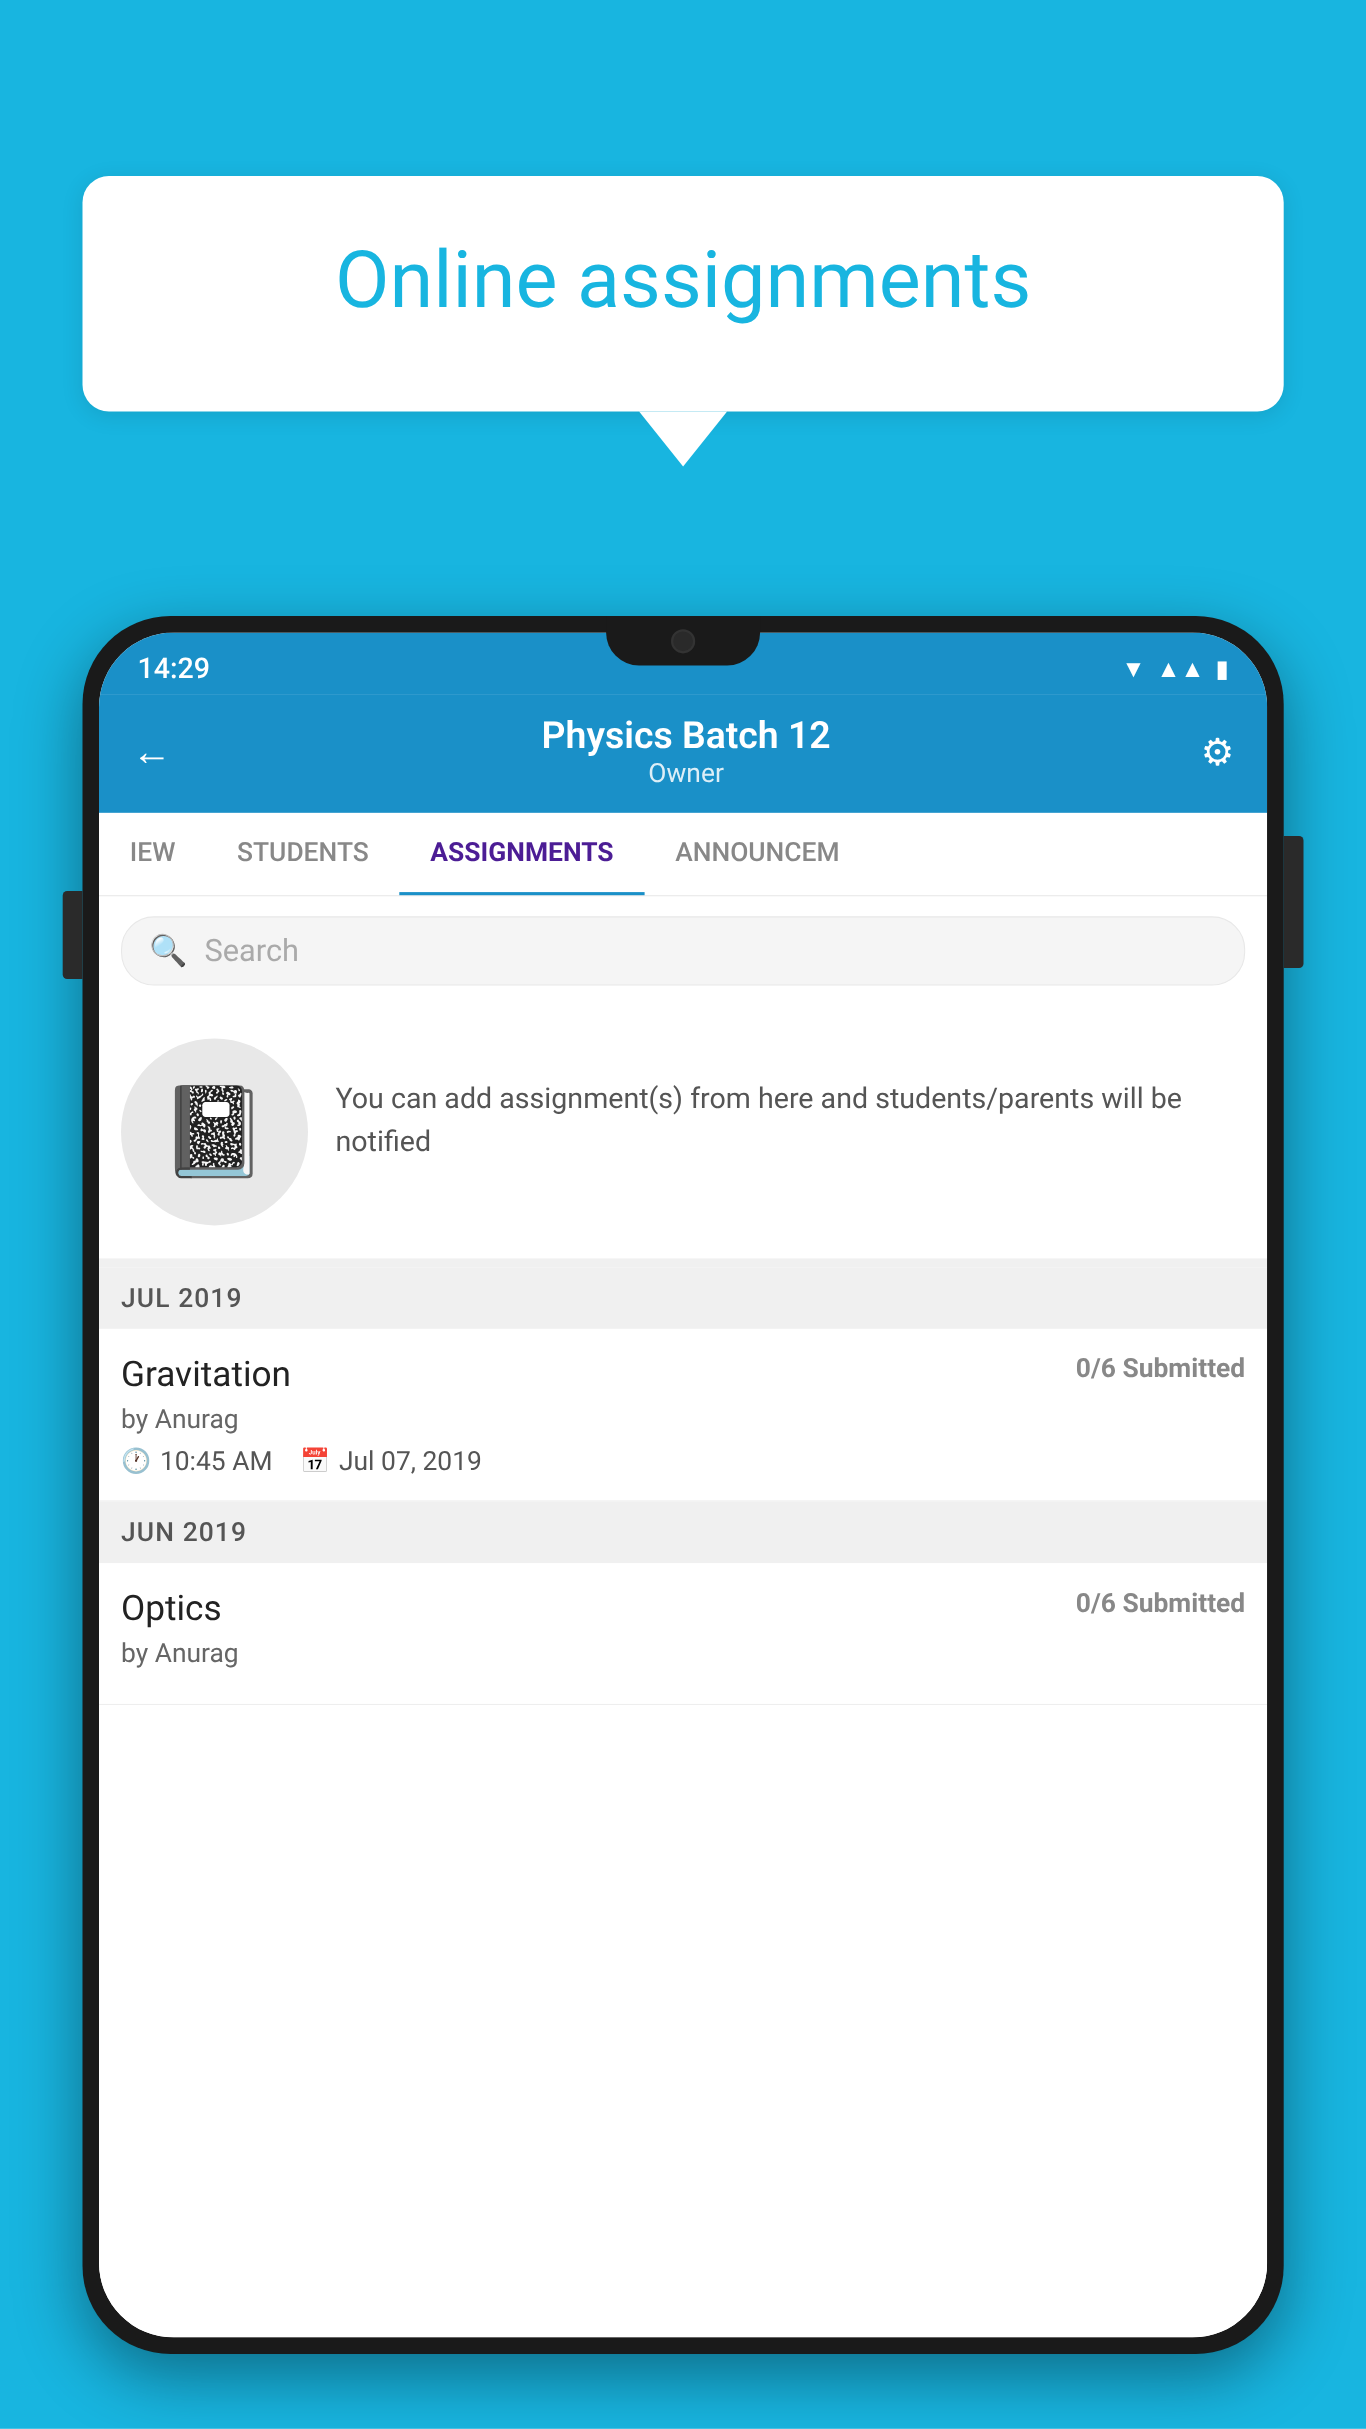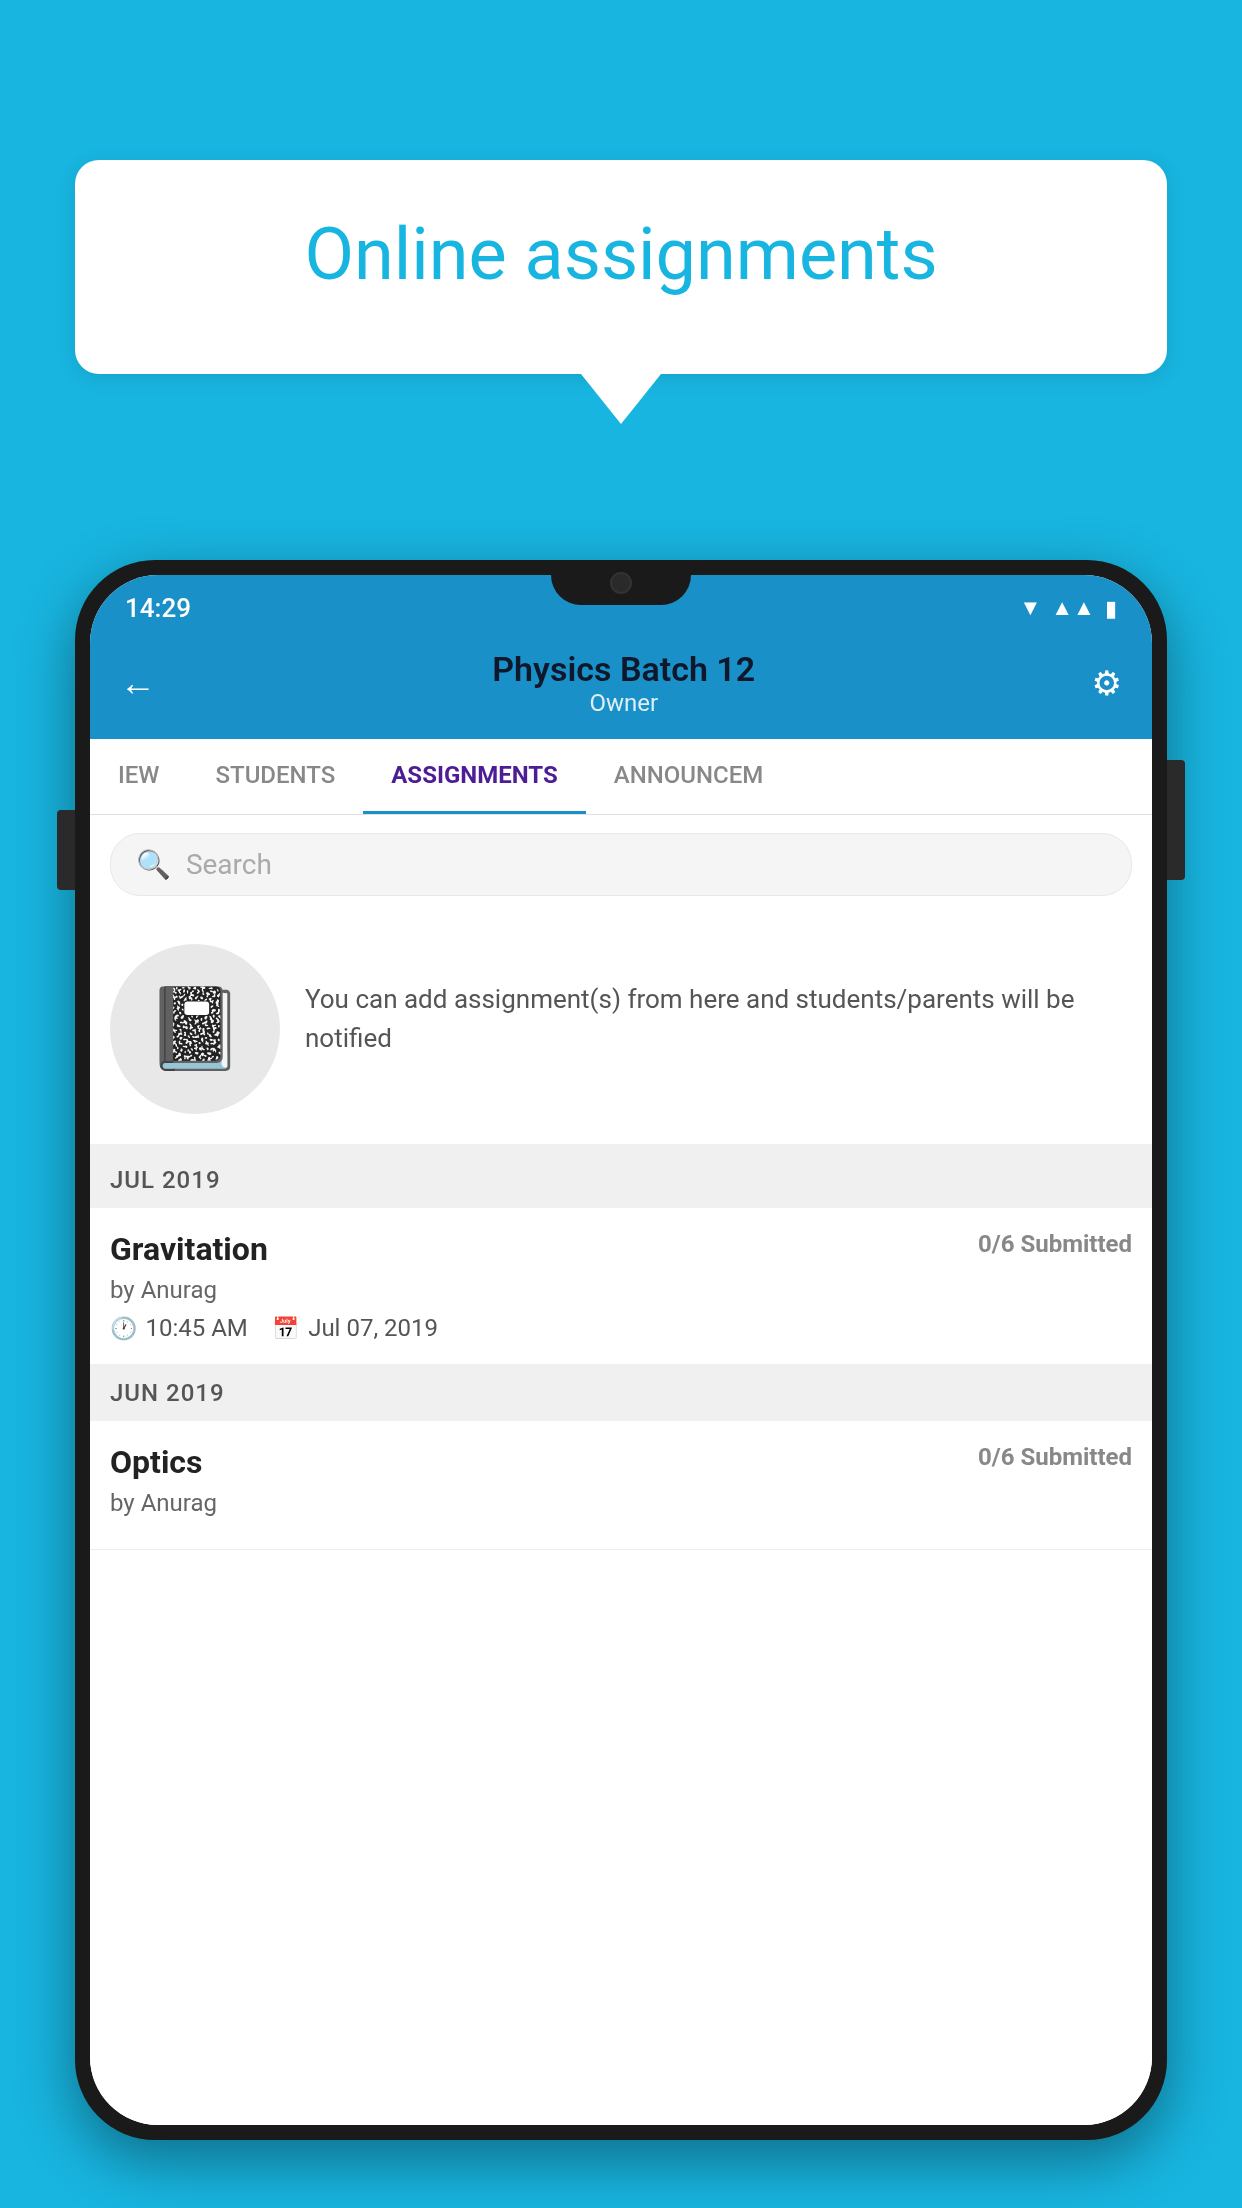--- a/index.html
+++ b/index.html
@@ -177,21 +177,21 @@
       color: white;
       font-size: 36px;
       cursor: pointer;
     }
 
     .header-title-section {
       text-align: center;
     }
 
     .header-title {
-      color: #0f172a;
+      color: #ffffff;
       font-size: 34px;
       font-weight: 600;
     }
 
     .header-subtitle {
       color: rgba(255,255,255,0.85);
       font-size: 24px;
       font-weight: 400;
     }
 
@@ -323,21 +323,21 @@
 
     .assignment-top-row {
       display: flex;
       justify-content: space-between;
       align-items: flex-start;
       margin-bottom: 8px;
     }
 
     .assignment-name {
       font-size: 32px;
-      font-weight: 700;
+      font-weight: 400;
       color: #222;
     }
 
     .assignment-submitted {
       font-size: 24px;
       color: #888;
       font-weight: bold;
     }
 
     .assignment-by {

